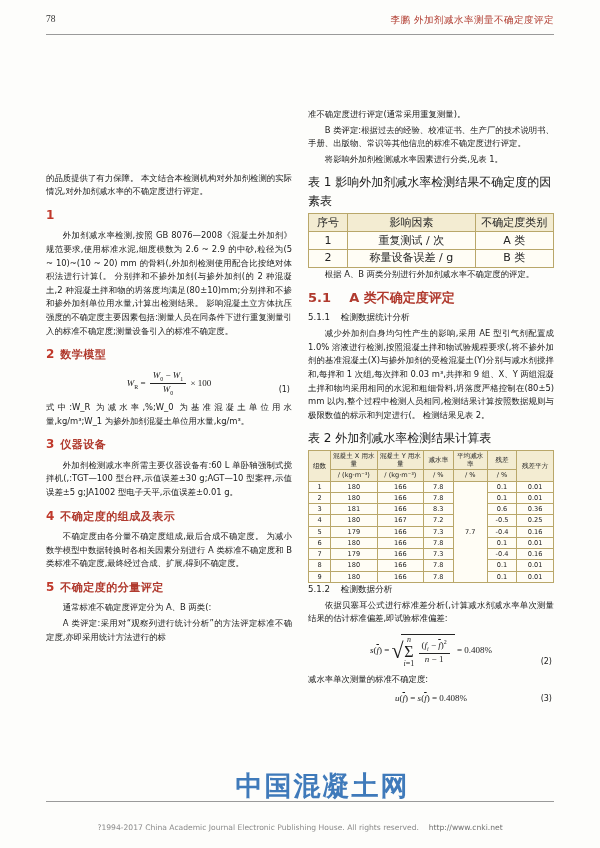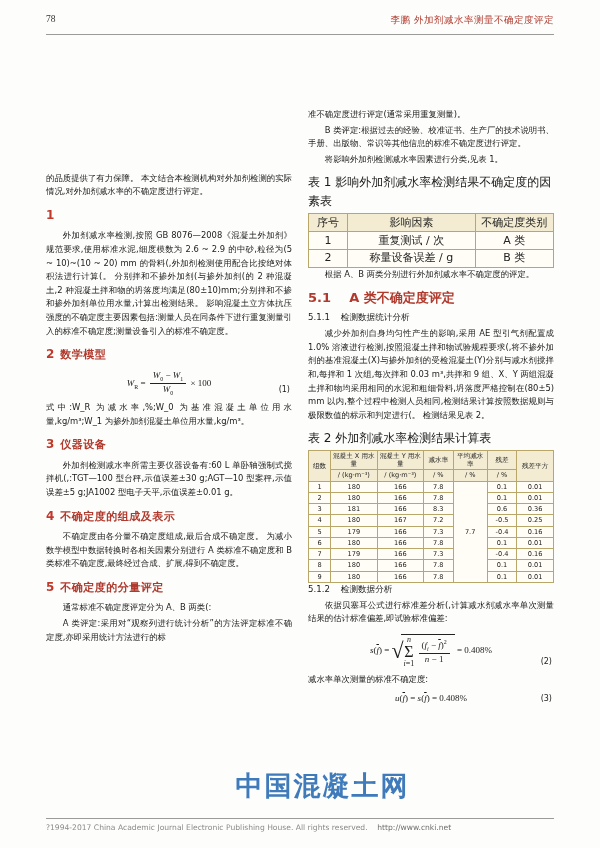--- a/index.html
+++ b/index.html
@@ -217,24 +217,25 @@
     opacity: 0.92;
     margin-left: 36px;
   }
   
   .footer {
     position: absolute;
     left: 46px;
     right: 46px;
     bottom: 16px;
     border-top: 1px solid #9a9a9a;
-    padding-top: 4px;
+    padding-top: 21px;
     font-size: 7.6px;
     color: #8a8a8a;
     font-family: "DejaVu Sans", sans-serif;
+    text-align: center;
   }
   .footer .cnki {
     color: #6f6f6f;
   }
 </style>
 </head>
 <body>
 
 <div class="page">
 

